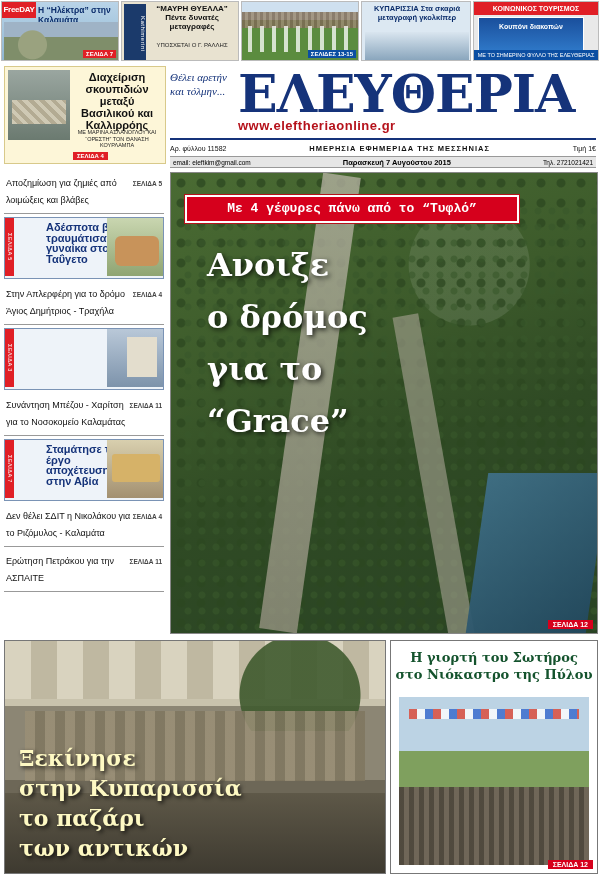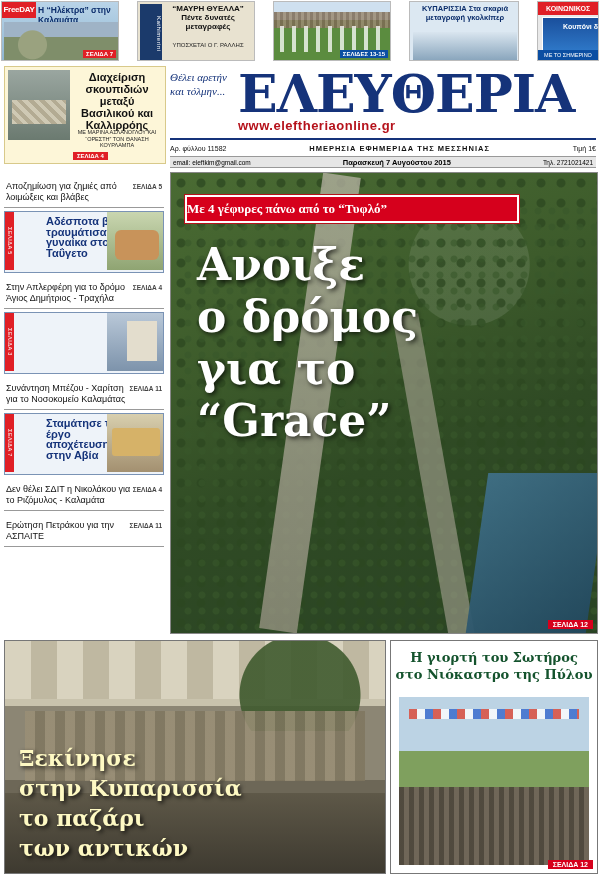--- a/index.html
+++ b/index.html
@@ -1,20 +1,20 @@
 <!DOCTYPE html>
 <html><head>
 <meta charset="utf-8">
 <style>
   html,body{margin:0;padding:0;background:#fff;}
   body{width:600px;height:880px;font-family:"Liberation Sans",sans-serif;-webkit-font-smoothing:antialiased;}
   .page{position:relative;width:600px;height:880px;overflow:hidden;background:#fff;}
 
   
-  .topstrip{position:absolute;left:0;top:0;width:600px;height:62px;display:flex;gap:18px;padding:1px;box-sizing:border-box;background:#fff;}
+  .topstrip{position:absolute;left:0;top:0;width:600px;height:62px;display:flex;gap:2px;padding:1px;box-sizing:border-box;background:#fff;}
   .tsbox{position:relative;overflow:hidden;border:1px solid #bbb;box-sizing:border-box;}
   .ts1{width:118px;background:linear-gradient(#b9d4e8,#8fb6d2);}
   .ts2{width:118px;background:#e8e2d0;}
   .ts3{width:118px;background:#4d7a3a;}
   .ts4{width:110px;background:#dce8f2;}
   .ts5{flex:1;background:#e9e9e9;}
 
   .freeday{position:absolute;left:0;top:0;width:34px;height:16px;background:#e01f26;color:#fff;font-size:8px;font-weight:bold;text-align:center;line-height:16px;letter-spacing:-0.3px;}
   .ts1 .tstitle{position:absolute;left:36px;top:3px;width:80px;font-size:8.5px;font-weight:bold;color:#0b2d6b;line-height:10px;}
   .ts1 .photo{position:absolute;left:2px;top:20px;width:114px;height:38px;background:
@@ -54,21 +54,21 @@
   .logo .word{font-family:"DejaVu Serif",serif;font-weight:bold;font-size:52px;color:#15337a;letter-spacing:-1px;line-height:56px;}
   .logo .site{margin-top:-4px;font-size:13px;font-weight:bold;color:#b5121b;letter-spacing:0.5px;}
   .mh-rule{position:absolute;left:170px;top:138px;width:426px;height:0;border-top:2px solid #15337a;}
   .mh-meta{position:absolute;left:170px;top:142px;width:426px;height:12px;font-size:7px;color:#111;display:flex;align-items:center;justify-content:space-between;}
   .mh-meta .center{font-weight:bold;letter-spacing:1px;font-size:7.5px;}
   .mh-meta2{position:absolute;left:170px;top:156px;width:426px;height:12px;background:#e6e6e6;border-top:1px solid #999;border-bottom:1px solid #999;font-size:6.5px;display:flex;align-items:center;justify-content:space-between;padding:2px 3px;box-sizing:border-box;}
   .mh-meta2 .date{font-weight:bold;font-size:7.5px;}
 
   
   .leftcol{position:absolute;left:4px;top:172px;width:160px;}
-  .lc-head{font-size:9px;color:#111;line-height:11px;padding:3px 2px 2px 2px;margin-top:6px;}
+  .lc-head{font-size:9px;color:#111;line-height:17px;padding:3px 2px 2px 2px;}
   .lc-head .pg{float:right;font-size:6.5px;color:#444;font-weight:bold;}
   .lc-rule{border-bottom:1px solid #999;margin:2px 0 3px 0;}
 
   .lc-box{position:relative;border:1px solid #7a93b5;height:60px;margin-bottom:4px;overflow:hidden;background:#eef3f9;}
   .lc-box .bx-txt{position:absolute;left:4px;top:4px;width:94px;font-size:11px;font-weight:bold;color:#15337a;line-height:10.5px;margin-left:28px;}
   .lc-box .bx-img{position:absolute;right:0;top:0;width:56px;height:58px;}
   .sidetag{position:absolute;left:0;top:0;width:9px;height:58px;background:#e01f26;color:#fff;font-size:5.5px;writing-mode:vertical-rl;text-align:center;line-height:9px;letter-spacing:.5px;}
   .withside .bx-txt{left:13px;width:86px;}
 
   .img-cow{background:linear-gradient(#c9d6b0,#8fa472);}
@@ -89,22 +89,22 @@
       background-image:radial-gradient(circle,#2c4720 0 4px,transparent 5px);
       background-size:20px 20px;opacity:.75;}
   .mp-grove2{position:absolute;left:10px;top:30px;width:100%;height:100%;
       background-image:radial-gradient(circle,#38572a 0 3px,transparent 4px);
       background-size:14px 16px;opacity:.6;}
   .mp-sea{position:absolute;right:0;top:300px;width:120px;height:160px;background:linear-gradient(140deg,#3f6f86,#22485e);transform:skewX(-8deg);opacity:.95;}
   .mp-road{position:absolute;left:120px;top:0;width:38px;height:460px;background:linear-gradient(#b9b5a6,#9c9787);transform:rotate(8deg);opacity:.75;}
   .mp-road2{position:absolute;left:250px;top:140px;width:26px;height:330px;background:#a8a395;transform:rotate(-10deg);opacity:.6;}
 
   .mp-band{position:absolute;left:14px;top:22px;width:330px;height:24px;background:#d6001c;border:2px solid #fff;box-shadow:0 0 0 1px #b5121b;}
-  .mp-band span{display:block;color:#fff;font-size:13px;font-weight:bold;text-align:left;line-height:24px;font-family:Liberation Serif, serif;}
-  .mp-head{position:absolute;left:26px;top:66px;width:320px;color:#fff;font-family:"DejaVu Serif",serif;font-weight:bold;font-size:44px;line-height:52px;text-shadow:2px 2px 5px rgba(0,0,0,.75);}
+  .mp-band span{display:block;color:#fff;font-size:13px;font-weight:bold;text-align:center;line-height:24px;font-family:Liberation Mono, monospace;}
+  .mp-head{position:absolute;left:36px;top:66px;width:320px;color:#fff;font-family:"DejaVu Serif",serif;font-weight:bold;font-size:32px;line-height:52px;text-shadow:2px 2px 5px rgba(0,0,0,.75);}
   .mp-head div{white-space:nowrap;}
   .mp-pgtag{position:absolute;right:4px;bottom:4px;background:#d6001c;color:#fff;font-size:7px;font-weight:bold;padding:1px 5px;}
 
   
   .botleft{position:absolute;left:4px;top:640px;width:380px;height:232px;border:1px solid #777;overflow:hidden;background:#6b6a5e;}
   .bl-sky{position:absolute;inset:0;background:linear-gradient(#c9c3ad 0 28%,#8c8674 28% 60%,#6d6757 60% 100%);}
   .bl-canopy{position:absolute;left:0;top:0;width:100%;height:58px;background:repeating-linear-gradient(90deg,#d9d3bf 0 26px,#bfb8a1 26px 52px);}
   .bl-tree{position:absolute;right:20px;top:0;width:130px;height:90px;background:radial-gradient(circle at 50% 60%,#3f5a2e 0 60px,transparent 61px);opacity:.9;}
   .bl-stall{position:absolute;left:20px;top:70px;width:340px;height:70px;background:repeating-linear-gradient(90deg,#9a8f76 0 10px,#7f765f 10px 20px);opacity:.85;}
   .bl-ground{position:absolute;left:0;bottom:0;width:100%;height:80px;background:linear-gradient(#5e5848,#3e3a30);}

